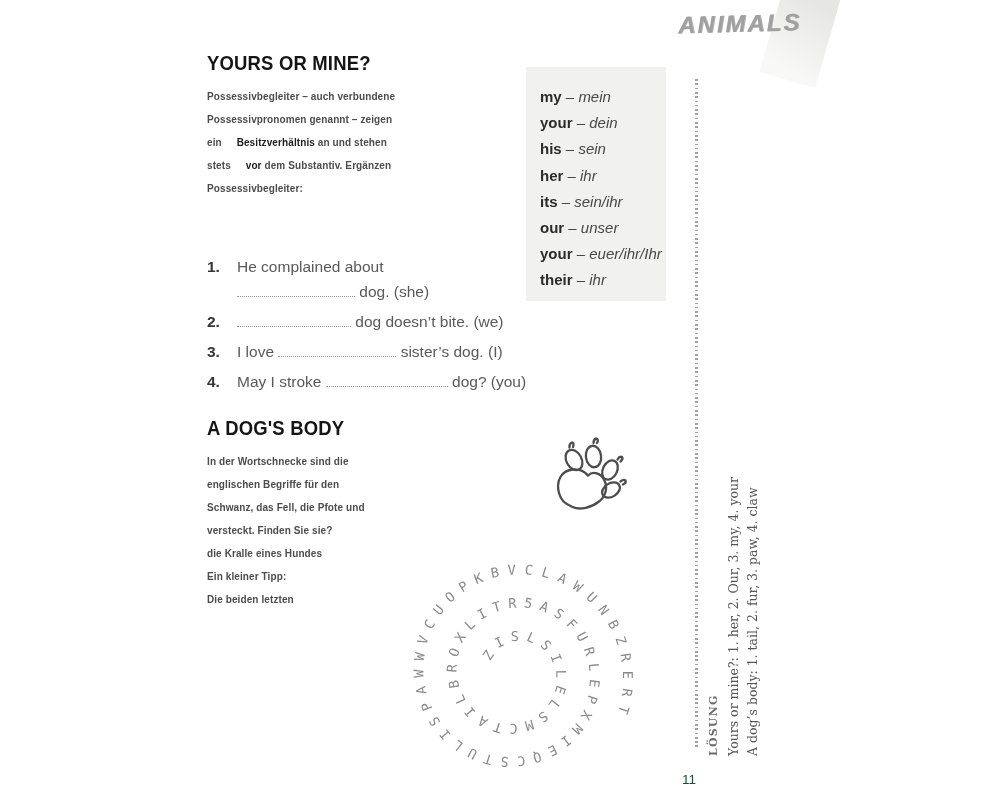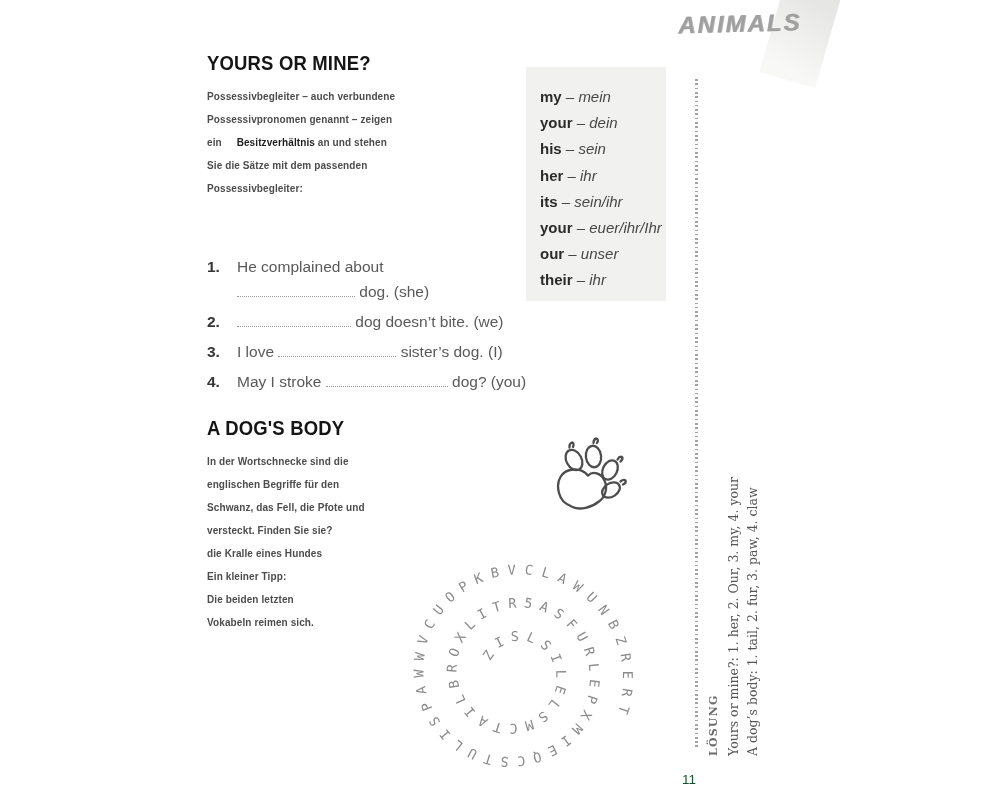--- a/index.html
+++ b/index.html
@@ -69,52 +69,51 @@
 <div class="page">
 
   <div class="corner-swoosh"></div>
   <div class="animals-tag">ANIMALS</div>
 
   <div class="sec-title" id="title1">YOURS OR MINE?</div>
   <div class="intro" id="intro1">
       <div class="line"><span>Possessivbegleiter – auch verbundene</span></div>
       <div class="line"><span>Possessivpronomen genannt – zeigen</span></div>
       <div class="line"><span>ein </span><span class="b">Besitzverhältnis</span><span> an und stehen</span></div>
-      <div class="line"><span>Sie die Sätze mit dem passenden</span></div>
+      <div class="line"><span>stets </span><span class="b">vor</span><span> dem Substantiv. Ergänzen</span></div>
       <div class="line"><span>Possessivbegleiter:</span></div>
     </div>
 
   <div class="pronoun-box" id="pronounBox">
       <div class="prow"><span class="pen">my</span><span class="pdash"> – </span><span class="pde">mein</span></div>
       <div class="prow"><span class="pen">your</span><span class="pdash"> – </span><span class="pde">dein</span></div>
       <div class="prow"><span class="pen">his</span><span class="pdash"> – </span><span class="pde">sein</span></div>
       <div class="prow"><span class="pen">her</span><span class="pdash"> – </span><span class="pde">ihr</span></div>
       <div class="prow"><span class="pen">its</span><span class="pdash"> – </span><span class="pde">sein/ihr</span></div>
+      <div class="prow"><span class="pen">our</span><span class="pdash"> – </span><span class="pde">unser</span></div>
       <div class="prow"><span class="pen">your</span><span class="pdash"> – </span><span class="pde">euer/ihr/Ihr</span></div>
-      <div class="prow"><span class="pen">our</span><span class="pdash"> – </span><span class="pde">unser</span></div>
       <div class="prow"><span class="pen">their</span><span class="pdash"> – </span><span class="pde">ihr</span></div>
     </div>
 
   <div class="exercises" id="exercises">
       <div class="ex"><span class="num">1.</span><span class="body"><span>He complained about</span><br><span class="blank" style="width: 118px;"></span><span> dog. </span><span class="it">(she)</span></span></div>
       <div class="ex"><span class="num">2.</span><span class="body"><span class="blank" style="width: 114px;"></span><span> dog doesn’t bite. </span><span class="it">(we)</span></span></div>
       <div class="ex"><span class="num">3.</span><span class="body"><span>I love </span><span class="blank" style="width: 118px;"></span><span> sister’s dog. </span><span class="it">(I)</span></span></div>
       <div class="ex"><span class="num">4.</span><span class="body"><span>May I stroke </span><span class="blank" style="width: 122px;"></span><span> dog? </span><span class="it">(you)</span></span></div>
     </div>
 
   <div class="sec-title" id="title2">A DOG'S BODY</div>
   <div class="intro" id="intro2">
       <div class="line"><span>In der Wortschnecke sind die</span></div>
       <div class="line"><span>englischen Begriffe für den</span></div>
       <div class="line"><span>Schwanz, das Fell, die Pfote und</span></div>
       <div class="line"><span>versteckt. Finden Sie sie?</span></div>
       <div class="line"><span>die Kralle eines Hundes</span></div>
       <div class="line"><span>Ein kleiner Tipp:</span></div>
       <div class="line"><span>Die beiden letzten</span></div>
-      <div class="line"><span>Vokabeln reimen sich.</span></div>
     </div>
 
   <svg class="paw-svg" width="110" height="100" viewBox="0 0 110 100">
 
     <ellipse cx="26" cy="30" rx="7.6" ry="10.8" transform="rotate(-28 26 30)"></ellipse>
     <ellipse cx="45.5" cy="26.5" rx="7.6" ry="10.8" transform="rotate(-7 45.5 26.5)"></ellipse>
     <ellipse cx="62" cy="40" rx="7.1" ry="10.2" transform="rotate(27 62 40)"></ellipse>
     <ellipse cx="63" cy="60" rx="6.7" ry="9.6" transform="rotate(57 63 60)"></ellipse>
 
     <path d="M21.5 17.5 q-0.5 -4 2.5 -5 q2.5 0.5 1 4.5" stroke-width="1.6"></path>

